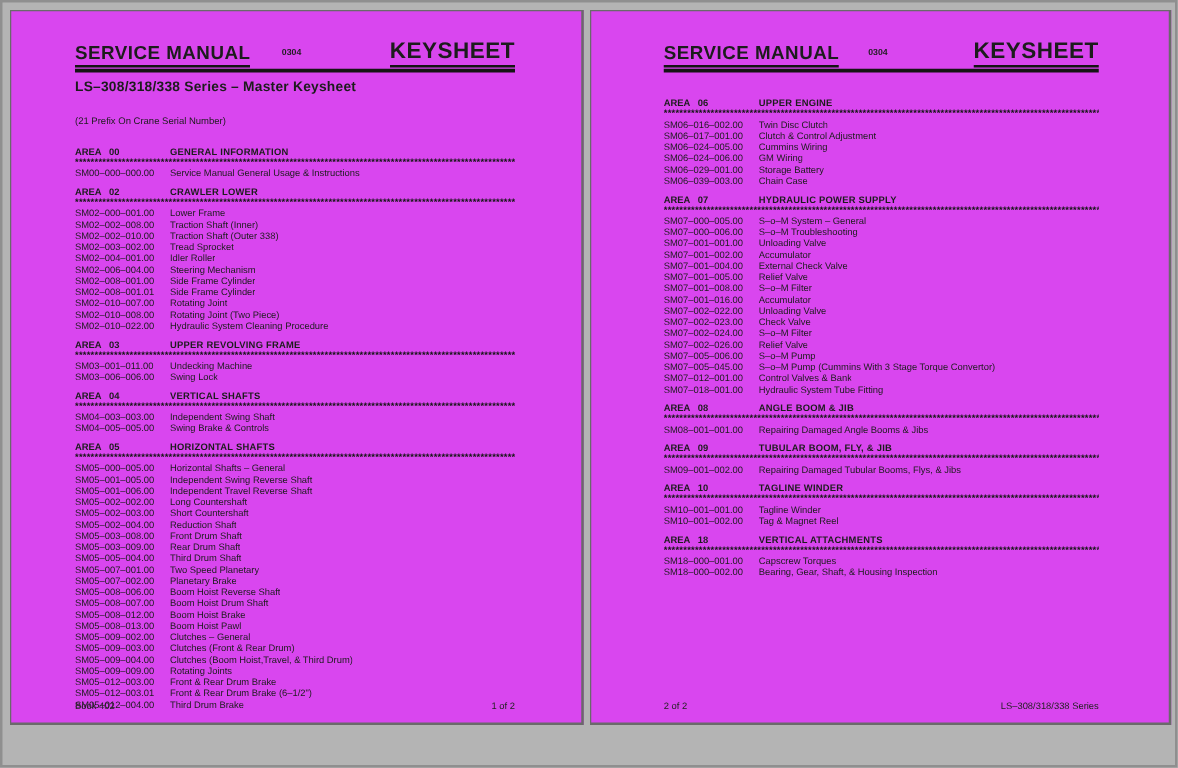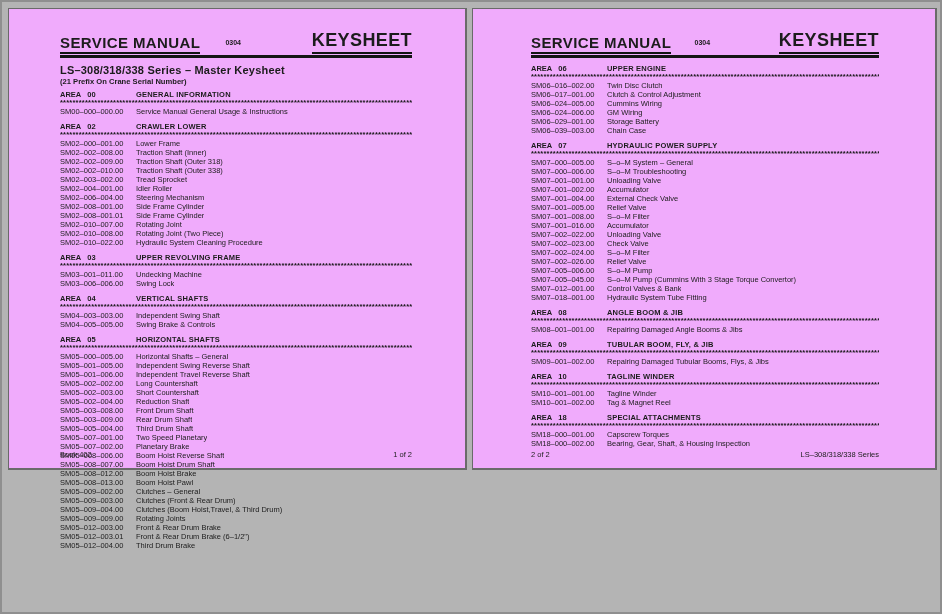--- a/index.html
+++ b/index.html
@@ -9,22 +9,22 @@
     font-family:"Liberation Sans", sans-serif;
     position:relative;
   }
   .canvas{
     position:absolute;inset:0;
     background:#b4b4b4;
     border:2px solid #8f8f8f;
     box-sizing:border-box;
   }
   .page{
-    position:absolute;top:6px;height:462px;
-    background:#f0abfc;
+    position:absolute;top:6px;height:572px;
+    background:#d946ef;
     border:1px solid #6a6a6a;
     border-right-width:2px;border-bottom-width:2px;
     box-sizing:border-box;
     color:#1c1c1c;
   }
   #p1{left:6px;width:459px;padding:0 53px 0 51px;}
   #p2{left:470px;width:465px;padding:0 56px 0 58px;}
 
   .hdr{
     position:relative;
@@ -42,24 +42,24 @@
     position:absolute;right:0;bottom:1px;
     font-weight:bold;font-size:18px;letter-spacing:.4px;
     border-bottom:2px solid #141414;padding-bottom:1px;
   }
   .hdr-code{
     position:absolute;left:47%;bottom:9px;
     font-weight:bold;font-size:7px;
   }
 
   .subtitle{margin-top:6px;font-weight:bold;font-size:11px;letter-spacing:.2px;}
-  .subnote{margin-top:1px;font-weight:bold;font-size:7.6px;}
-
-  .sections{margin-top:4px;}
-  #p2 .sections{margin-top:6px;}
+  .subnote{margin-top:16px;font-weight:normal;font-size:7.6px;}
+
+  .sections{margin-top:16px;}
+  #p2 .sections{margin-top:20px;}
   .section{margin-bottom:6px;}
 
   .arearow{display:flex;font-weight:bold;font-size:7.5px;line-height:9px;white-space:nowrap;}
   .c1{display:inline-block;width:76px;flex:none;white-space:pre;}
   .area-title{letter-spacing:.2px;}
   .stars{
     font-size:7.5px;font-weight:bold;line-height:8px;height:8px;
     letter-spacing:.2px;white-space:nowrap;overflow:hidden;color:#161616;
   }
   .entry{display:flex;font-size:7.5px;line-height:9px;white-space:nowrap;}
@@ -105,24 +105,20 @@
           <div class="stars">**********************************************************************************************************************************</div>
           <div class="entry">
             <span class="c1">SM02–000–001.00</span>
             <span class="desc">Lower Frame</span>
           </div>
           <div class="entry">
             <span class="c1">SM02–002–008.00</span>
             <span class="desc">Traction Shaft (Inner)</span>
           </div>
           <div class="entry">
-            <span class="c1">SM02–002–009.00</span>
-            <span class="desc">Traction Shaft (Outer 318)</span>
-          </div>
-          <div class="entry">
             <span class="c1">SM02–002–010.00</span>
             <span class="desc">Traction Shaft (Outer 338)</span>
           </div>
           <div class="entry">
             <span class="c1">SM02–003–002.00</span>
             <span class="desc">Tread Sprocket</span>
           </div>
           <div class="entry">
             <span class="c1">SM02–004–001.00</span>
             <span class="desc">Idler Roller</span>
@@ -426,21 +422,21 @@
             <span class="desc">Tagline Winder</span>
           </div>
           <div class="entry">
             <span class="c1">SM10–001–002.00</span>
             <span class="desc">Tag &amp; Magnet Reel</span>
           </div>
         </div>
         <div class="section">
           <div class="arearow">
             <span class="c1">AREA   18</span>
-            <span class="area-title">SPECIAL ATTACHMENTS</span>
+            <span class="area-title">VERTICAL ATTACHMENTS</span>
           </div>
           <div class="stars">**********************************************************************************************************************************</div>
           <div class="entry">
             <span class="c1">SM18–000–001.00</span>
             <span class="desc">Capscrew Torques</span>
           </div>
           <div class="entry">
             <span class="c1">SM18–000–002.00</span>
             <span class="desc">Bearing, Gear, Shaft, &amp; Housing Inspection</span>
           </div>

